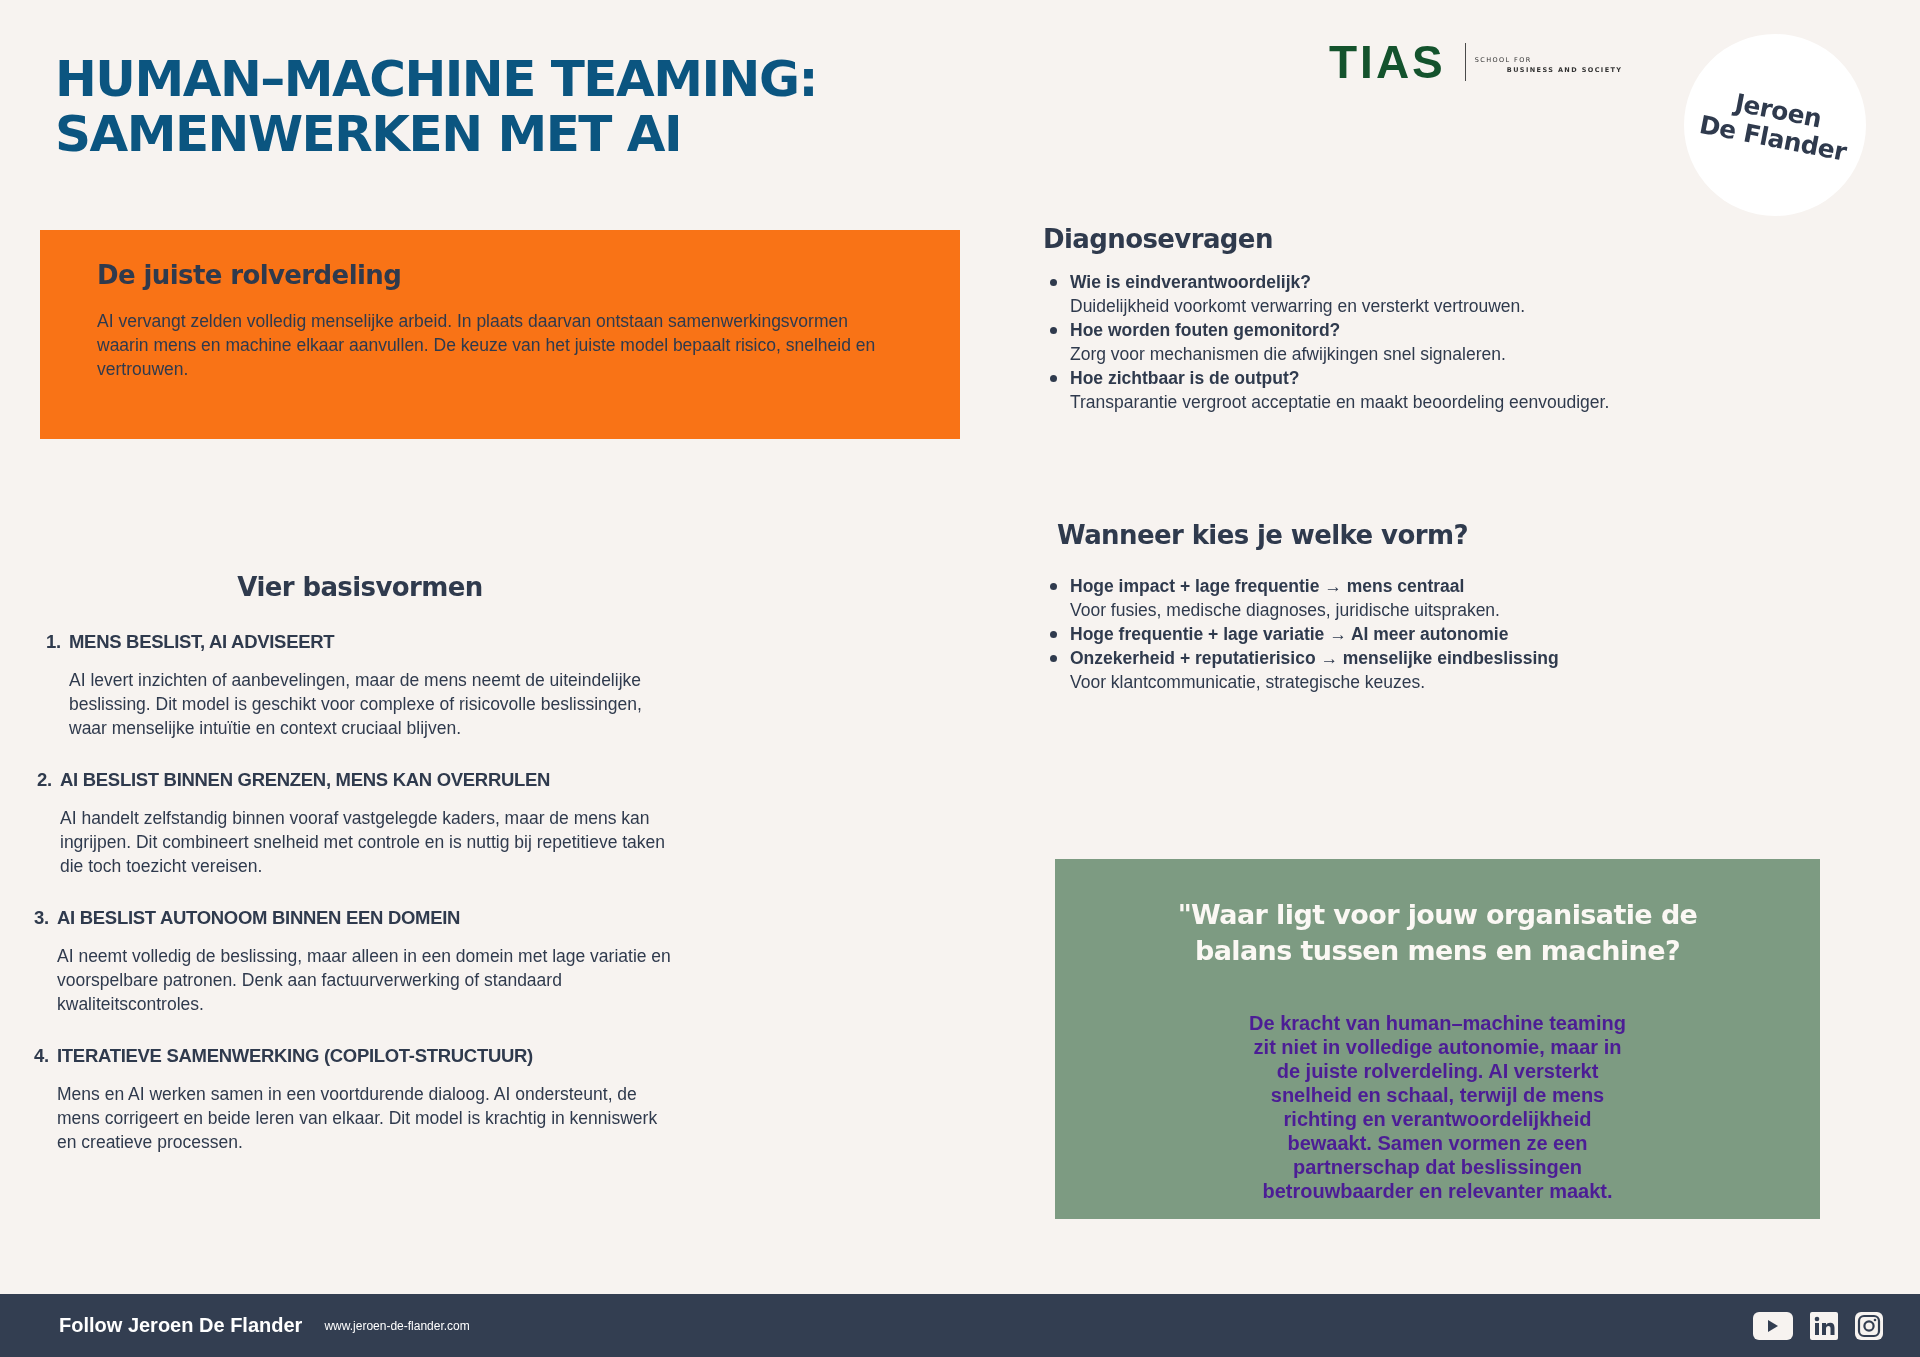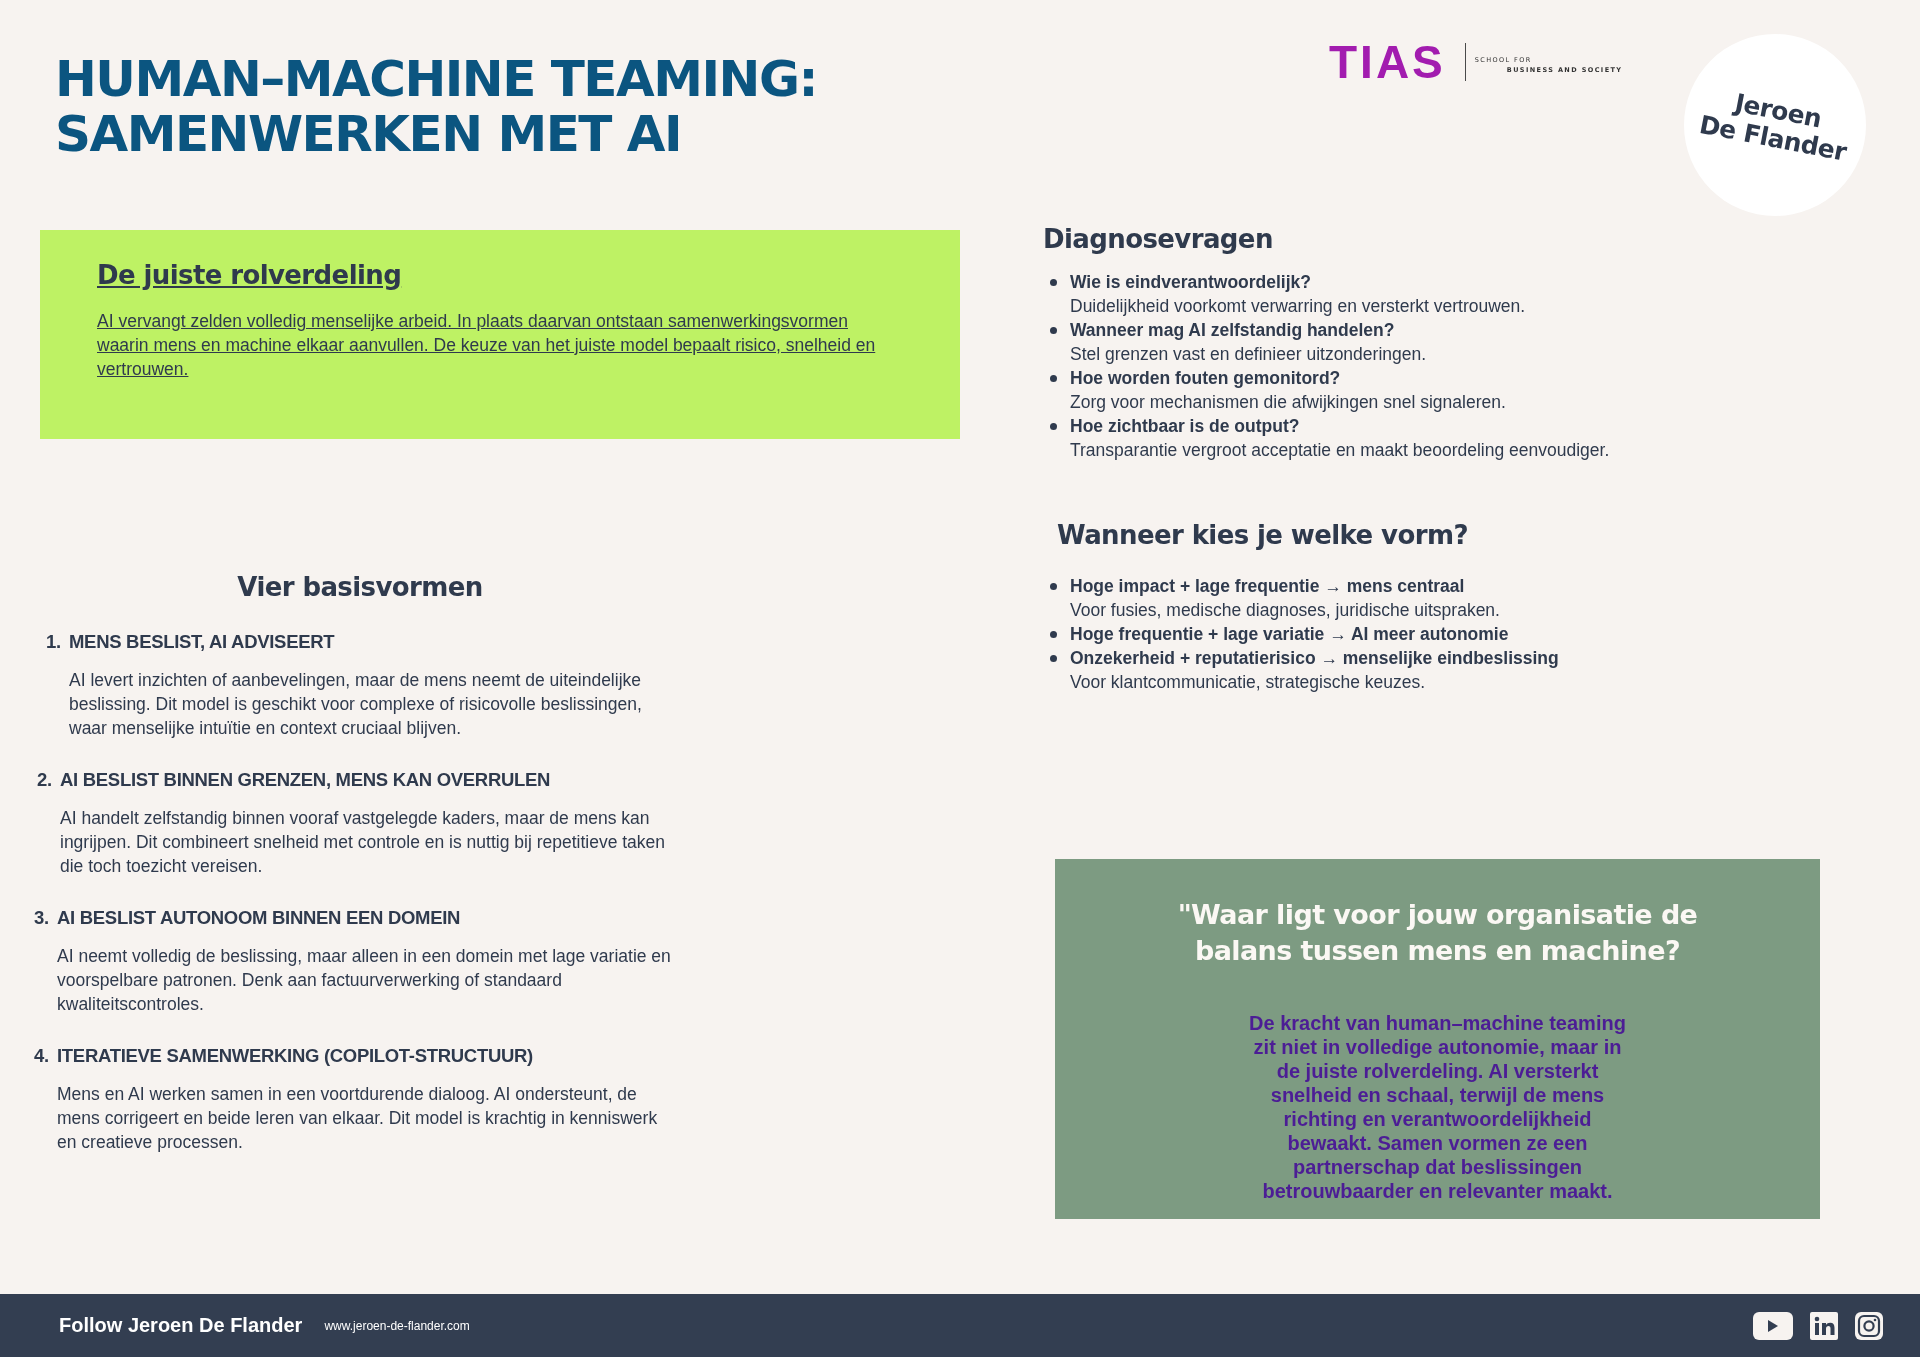--- a/index.html
+++ b/index.html
@@ -25,21 +25,21 @@
     white-space: nowrap;
   }
 
   
   .tias { left: 1329px; top: 40px; display: flex; align-items: center; height: 44px; }
   .tias-word {
     font-family: "Liberation Sans", sans-serif;
     font-weight: bold;
     font-size: 46px;
     line-height: 44px;
-    color: #a21caf;
+    color: #14532d;
     letter-spacing: 3px;
   }
   .tias-sep { width: 1px; height: 38px; background: #4a4a4a; margin: 0 9px 0 19px; }
   .tias-sub {
     font-family: "DejaVu Sans", sans-serif;
     font-size: 6.5px;
     line-height: 10px;
     letter-spacing: 1.4px;
     color: #333;
     padding-top: 6px;
@@ -62,23 +62,22 @@
     font-size: 25px;
     line-height: 28px;
     color: #2f3a4d;
     letter-spacing: -0.5px;
   }
 
   
   .role-box {
     left: 40px; top: 230px;
     width: 920px; height: 209px;
-    background: #bef264;
+    background: #f97316;
     padding: 28px 56px 0 57px;
-    text-decoration: underline;
   }
   .h2 {
     font-family: "DejaVu Sans", sans-serif;
     font-weight: bold;
     font-size: 26px;
     line-height: 34px;
     color: #2f3a4d;
     letter-spacing: -0.6px;
   }
   .role-box .h2 { margin-bottom: 17px; }
@@ -197,24 +196,20 @@
   <div class="h2">De juiste rolverdeling</div>
   <p class="body-text">AI vervangt zelden volledig menselijke arbeid. In plaats daarvan ontstaan samenwerkingsvormen waarin mens en machine elkaar aanvullen. De keuze van het juiste model bepaalt risico, snelheid en vertrouwen.</p>
 </div>
 
 <div class="abs diag">
   <div class="h2">Diagnosevragen</div>
   <ul class="blist body-text">
     <li>
       <span class="q">Wie is eindverantwoordelijk?</span>
       <span class="a">Duidelijkheid voorkomt verwarring en versterkt vertrouwen.</span>
-    </li>
-    <li>
-      <span class="q">Wanneer mag AI zelfstandig handelen?</span>
-      <span class="a">Stel grenzen vast en definieer uitzonderingen.</span>
     </li>
     <li>
       <span class="q">Hoe worden fouten gemonitord?</span>
       <span class="a">Zorg voor mechanismen die afwijkingen snel signaleren.</span>
     </li>
     <li>
       <span class="q">Hoe zichtbaar is de output?</span>
       <span class="a">Transparantie vergroot acceptatie en maakt beoordeling eenvoudiger.</span>
     </li>
   </ul>

